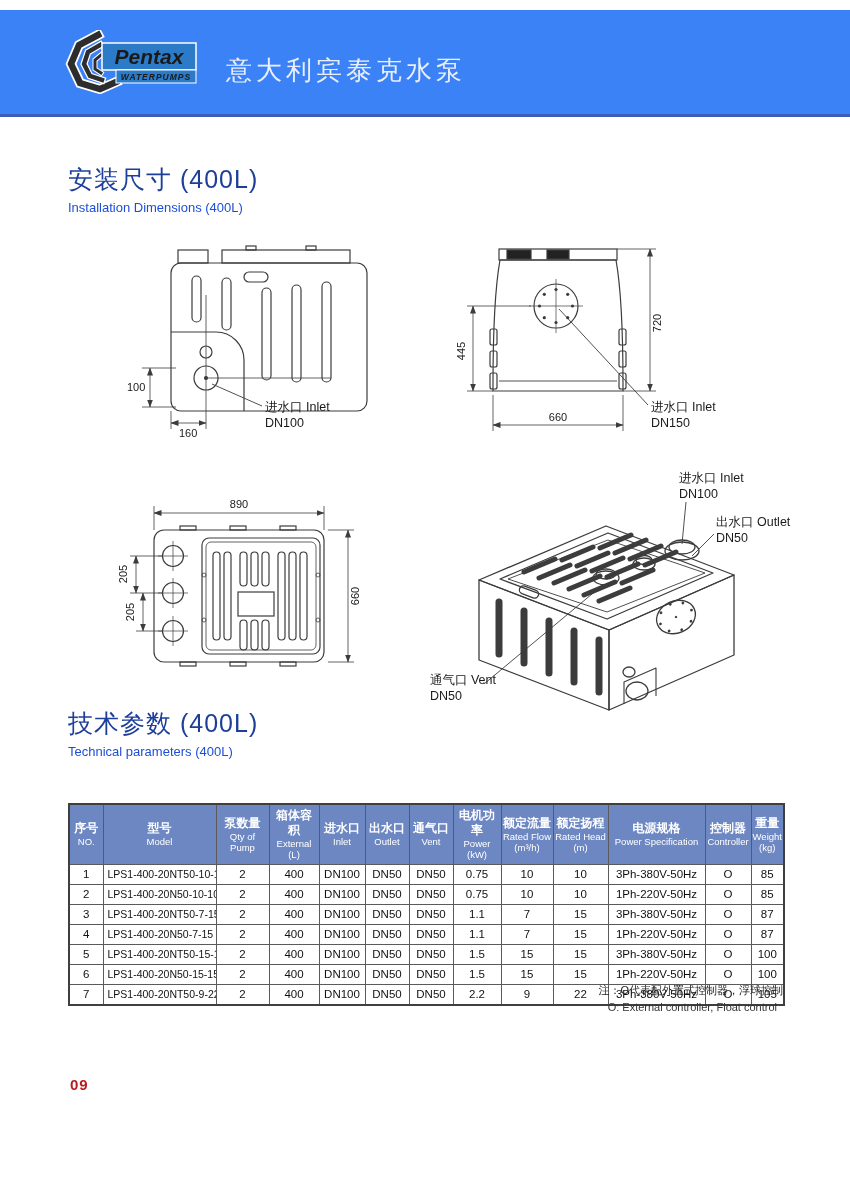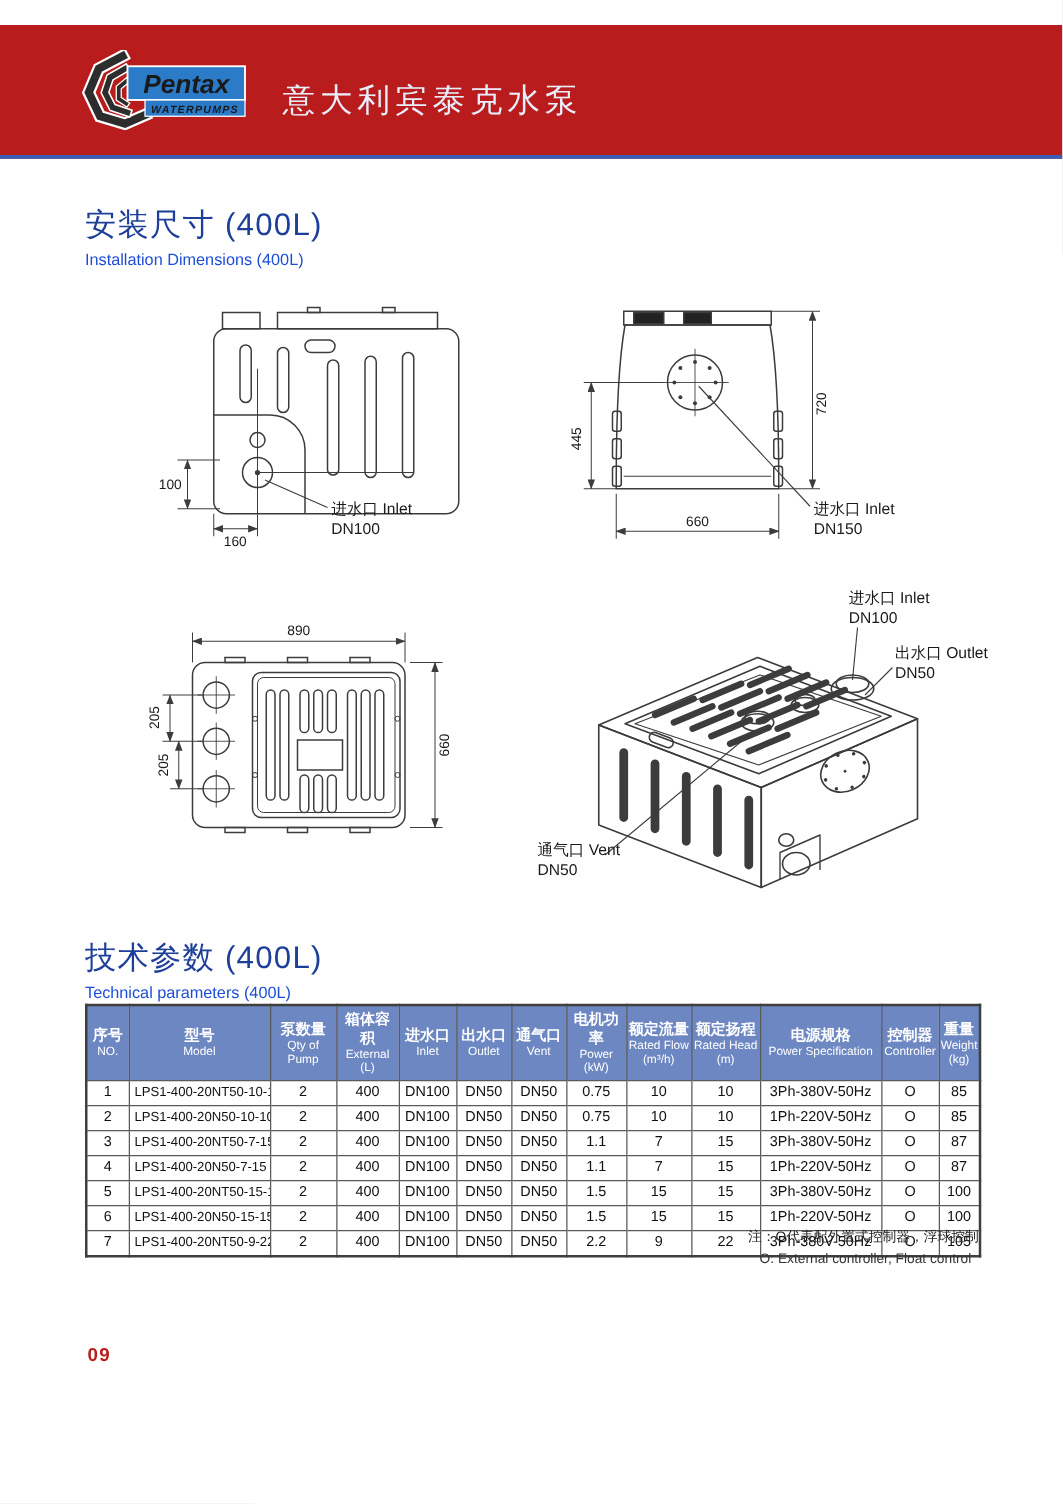--- a/index.html
+++ b/index.html
@@ -3,35 +3,35 @@
 <meta charset="utf-8">
 <style>
   html,body { margin:0; padding:0; background:#e8e8e8; }
   .page {
     position:relative; width:850px; height:1203px; margin:0 auto;
     background:#ffffff; overflow:hidden;
     font-family:"Liberation Sans", sans-serif;
   }
   
   .topbar {
-    position:absolute; left:0; top:20px; width:850px; height:104px;
-    background:#b91c1c; border-bottom:3px solid #3d5cb8;
+    position:absolute; left:0; top:10px; width:850px; height:104px;
+    background:#3b82f6; border-bottom:3px solid #3d5cb8;
     display:flex; align-items:center;
   }
   .logo-wrap { margin-left:64px; width:146px; height:64px; }
   .topbar-title {
     color:#e9eefb; font-size:26px; letter-spacing:4px; margin:16px 0 0 16px;
     font-weight:normal;
   }
   
   .sec-title { position:absolute; left:68px; }
   .sec-title .zh { font-size:25px; font-weight:normal; color:#1d3f9a; letter-spacing:1px; }
   .sec-title .en { font-size:13px; color:#1d4ed8; margin-top:4px; }
   #sec-install { top:163px; }
-  #sec-params  { top:749px; }
+  #sec-params  { top:707px; }
   
   .drawing { position:absolute; }
   #drw-side  { left:126px; top:240px; }
   #drw-front { left:443px; top:233px; }
   #drw-top   { left:110px; top:480px; }
   #drw-iso   { left:424px; top:460px; }
   svg text { font-family:"Liberation Sans", sans-serif; fill:#1a1a1a; }
   .dim-txt   { font-size:11px; }
   .lbl-txt   { font-size:12.5px; }
   

